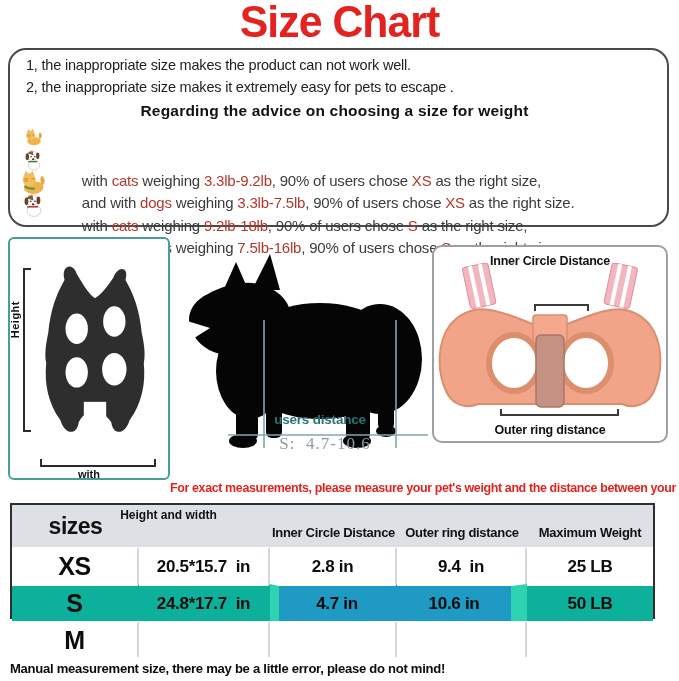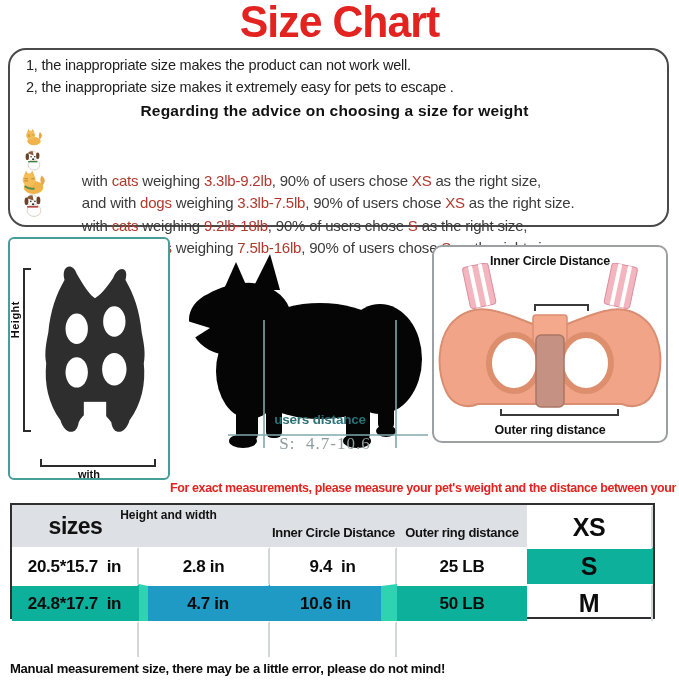--- a/index.html
+++ b/index.html
@@ -219,20 +219,21 @@
     <div class="outer-label">Outer ring distance</div>
   </div>
 
   <div class="red-note">For exact measurements, please measure your pet's weight and the distance between your legs.</div>
 
   <div class="size-table">
     <div class="cell th th-sizes">sizes</div>
     <div class="cell th th-hw"><span>Height and width</span></div>
     <div class="cell th th-low">Inner Circle Distance</div>
     <div class="cell th th-low">Outer ring distance</div>
+    <div class="cell th th-low">Maximum Weight</div>
 
     <div class="cell td sizecell">XS</div>
     <div class="cell td">20.5*15.7  in</div>
     <div class="cell td">2.8 in</div>
     <div class="cell td">9.4  in</div>
     <div class="cell td lastcol">25 LB</div>
 
     <div class="row-s" style="display:contents">
       <div class="cell td sizecell">S</div>
       <div class="cell td">24.8*17.7  in</div>

